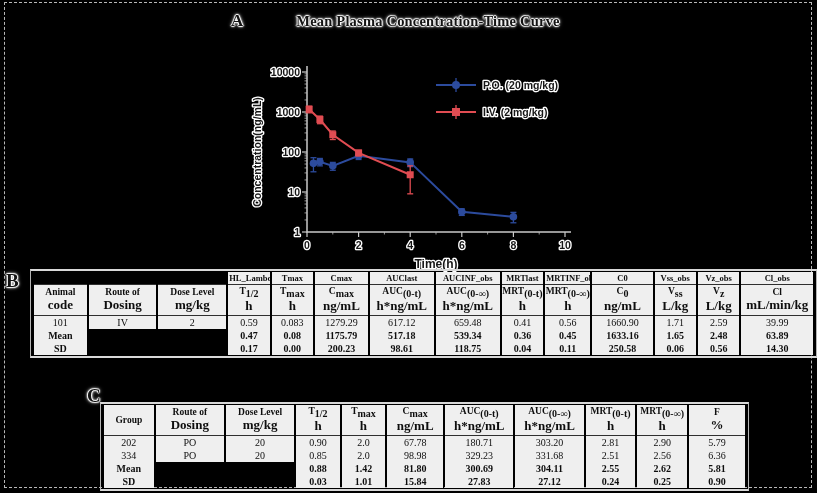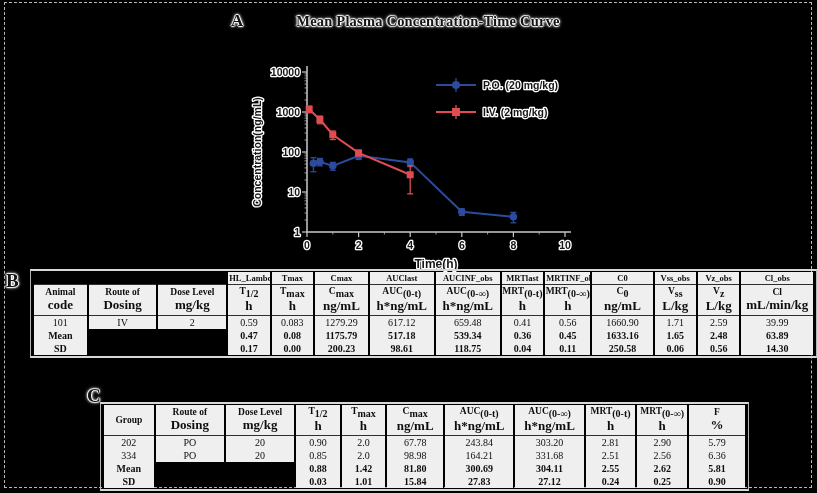--- a/index.html
+++ b/index.html
@@ -331,34 +331,34 @@
         </tr>
       </thead>
       <tbody>
         <tr>
           <td>202</td>
           <td>PO</td>
           <td>20</td>
           <td>0.90</td>
           <td>2.0</td>
           <td>67.78</td>
-          <td>243.84</td>
+          <td>180.71</td>
           <td>303.20</td>
           <td>2.81</td>
           <td>2.90</td>
           <td>5.79</td>
         </tr>
         <tr>
           <td>334</td>
           <td>PO</td>
           <td>20</td>
           <td>0.85</td>
           <td>2.0</td>
           <td>98.98</td>
-          <td>164.21</td>
+          <td>329.23</td>
           <td>331.68</td>
           <td>2.51</td>
           <td>2.56</td>
           <td>6.36</td>
         </tr>
         <tr class="meansd">
           <td>Mean</td>
           <td></td>
           <td></td>
           <td>0.88</td>

